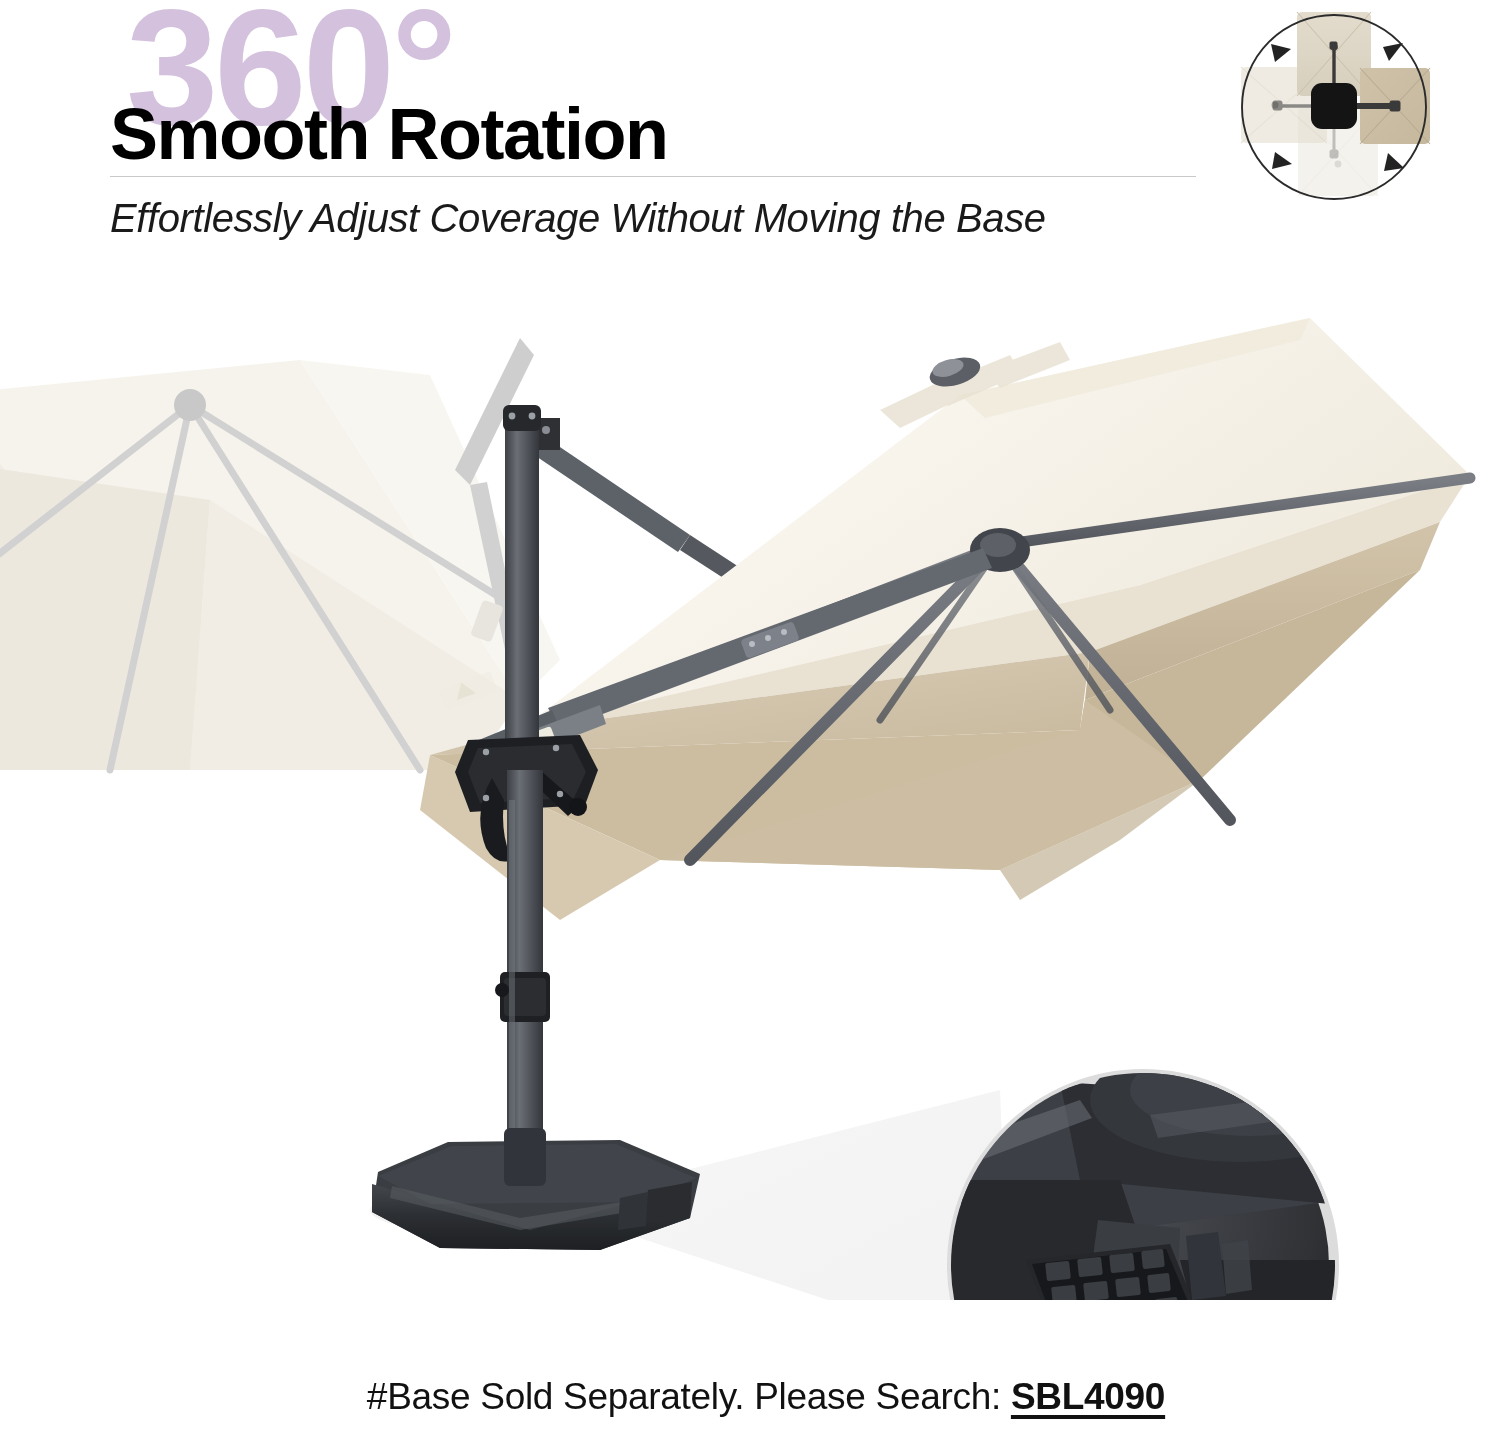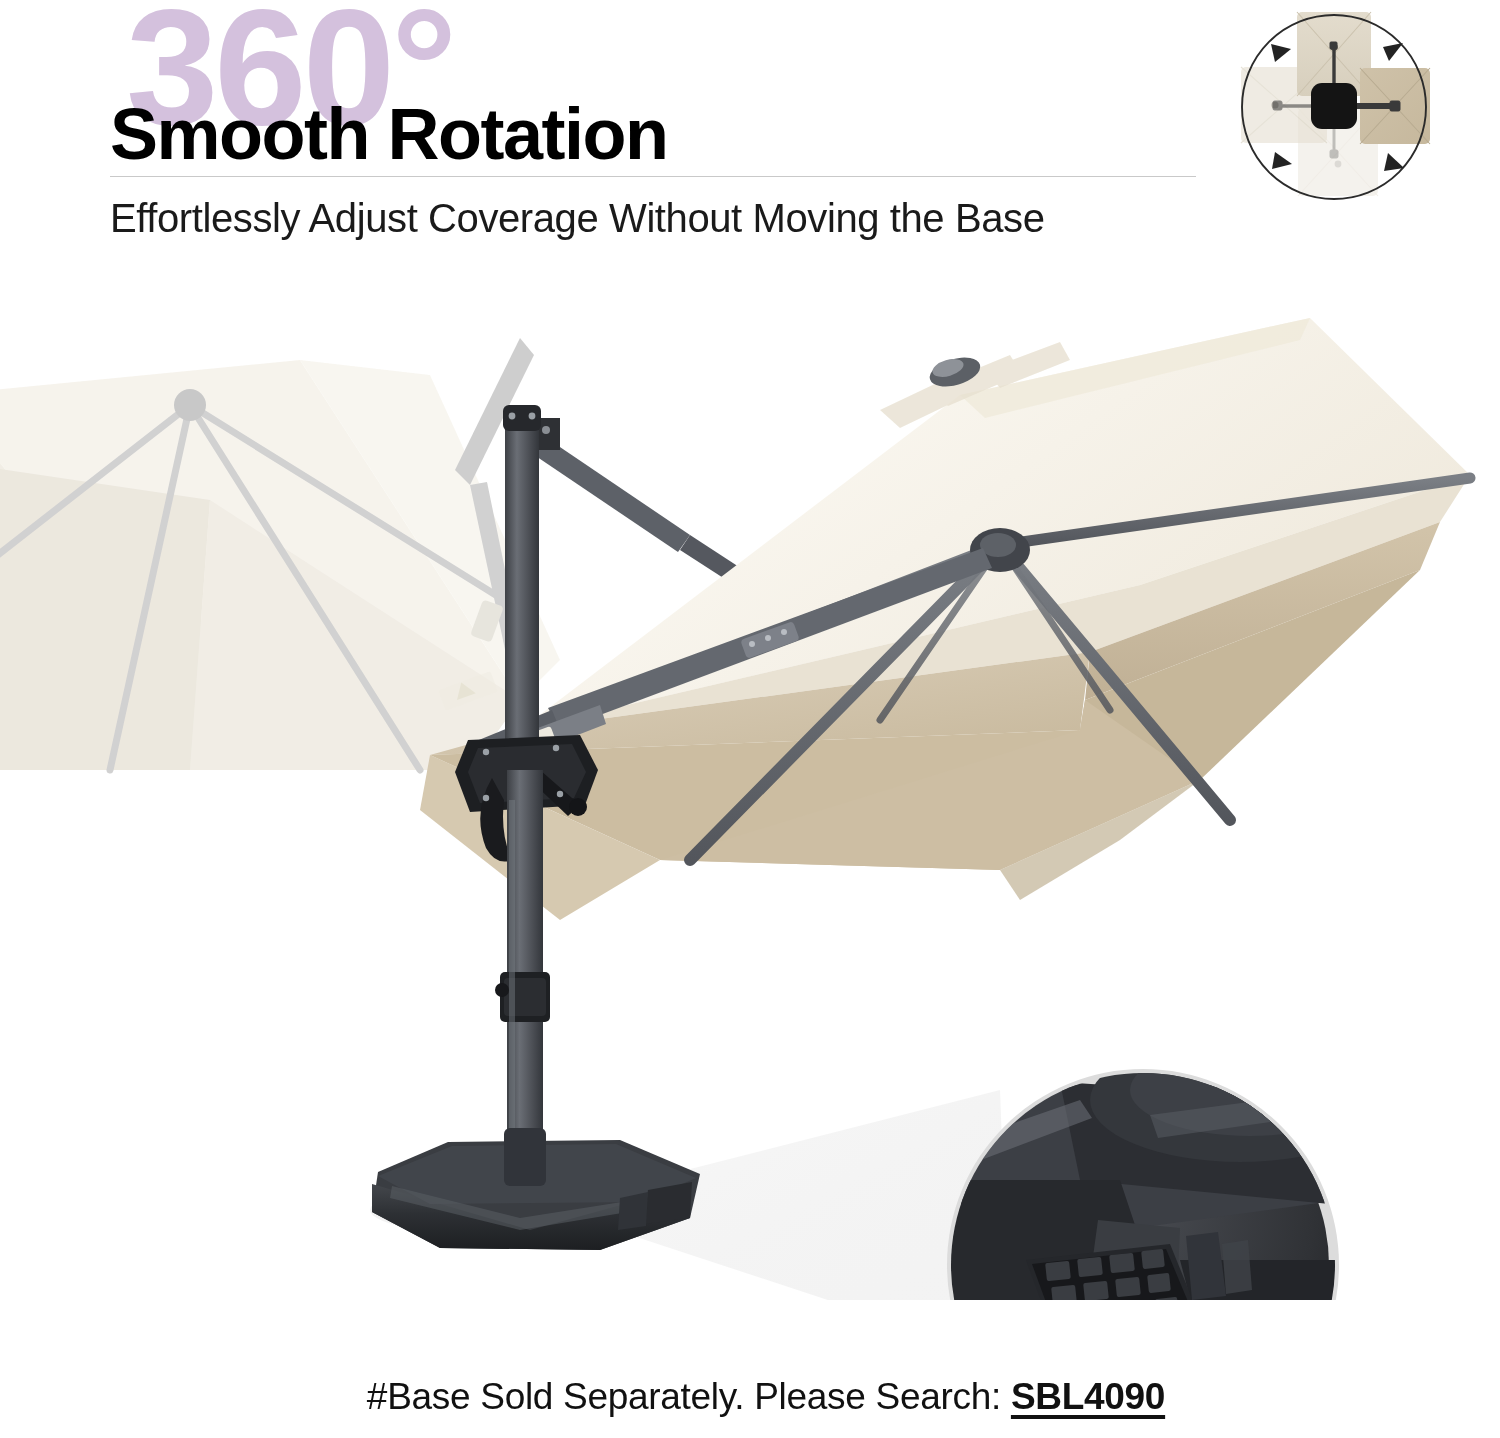--- a/index.html
+++ b/index.html
@@ -23,21 +23,21 @@
     font-size:72px; font-weight:700; letter-spacing:-1.5px;
     color:#000; line-height:1;
   }
   .hdr-rule{
     position:absolute; left:110px; top:176px; width:1086px; height:1px;
     background:#c9c9c9;
   }
   .hdr-sub{
     position:absolute; left:110px; top:195px;
     font-size:40px; font-weight:400; letter-spacing:-0.4px;
-    color:#1a1a1a; line-height:1.15;
+    color:#1a1a1a; line-height:1.15;font-style:italic;
   }
 
   
   .hdr-icon{ position:absolute; left:1222px; top:4px; width:268px; height:215px; }
 
   
   .hero{ position:absolute; left:0; top:300px; width:1500px; height:1000px; }
 
   
   .footnote{

